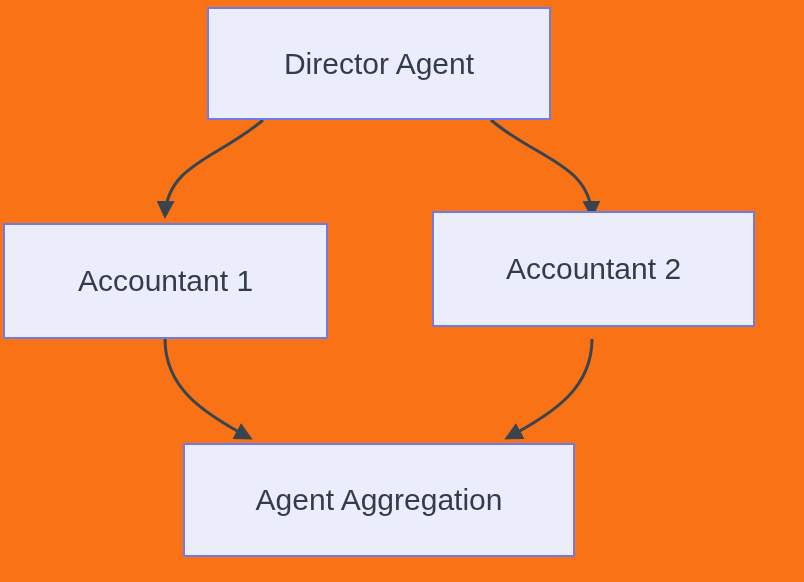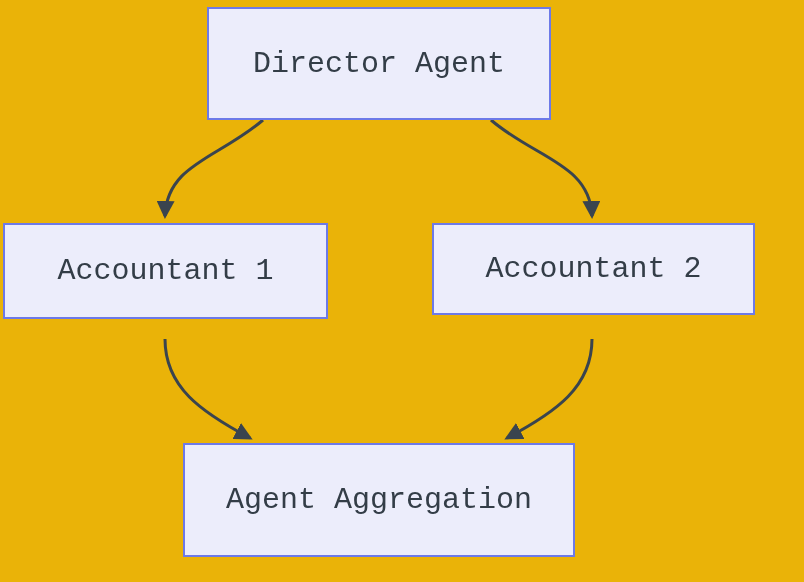--- a/index.html
+++ b/index.html
@@ -8,22 +8,21 @@
     background: #ffffff;
     width: 804px;
     height: 582px;
     overflow: hidden;
     font-family: "Liberation Sans", "DejaVu Sans", sans-serif;
   }
   .canvas {
     position: relative;
     width: 804px;
     height: 582px;
-    background: #eab308;
-    font-family: Liberation Mono, monospace;
+    background: #f97316;
   }
   .edge-layer {
     position: absolute;
     left: 0;
     top: 0;
     width: 804px;
     height: 582px;
   }
   .node {
     position: absolute;
@@ -33,22 +32,22 @@
     display: flex;
     align-items: center;
     justify-content: center;
     color: #333D47;
     font-size: 30px;
     line-height: 1.2;
     white-space: nowrap;
     text-align: center;
   }
   .node-director  { left: 207px; top: 7px;   width: 344px; height: 113px; }
-  .node-acct1     { left: 3px;   top: 223px; width: 325px; height: 96px; }
-  .node-acct2     { left: 432px; top: 223px; width: 323px; height: 92px; }
+  .node-acct1     { left: 3px;   top: 223px; width: 325px; height: 116px; }
+  .node-acct2     { left: 432px; top: 211px; width: 323px; height: 116px; }
   .node-final     { left: 183px; top: 443px; width: 392px; height: 114px; }
   .edge-path {
     fill: none;
     stroke: #3A444E;
     stroke-width: 3px;
   }
 </style>
 </head>
 <body>
 

